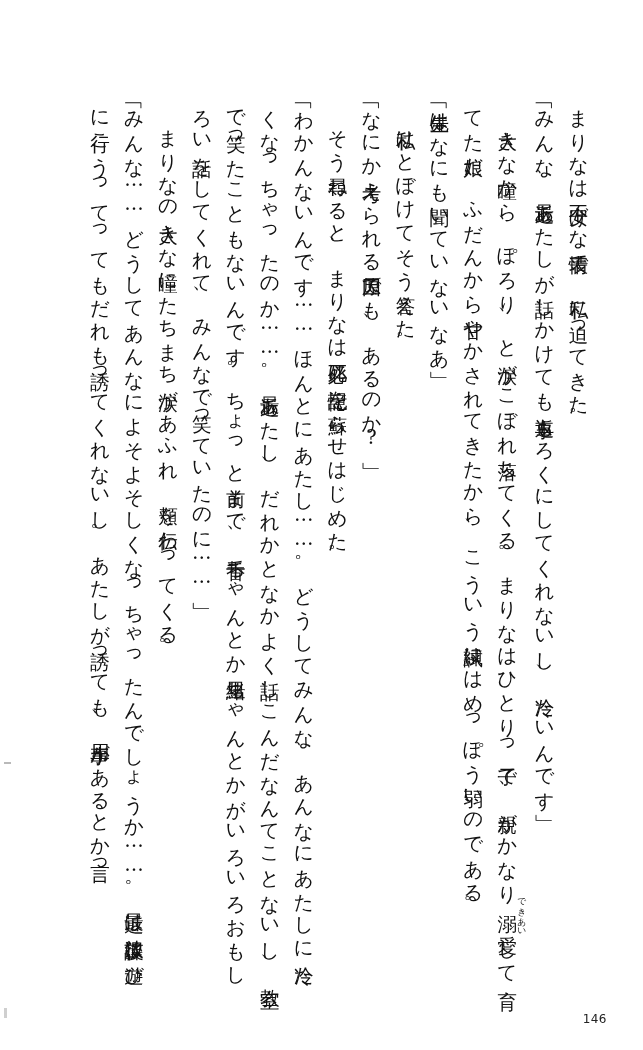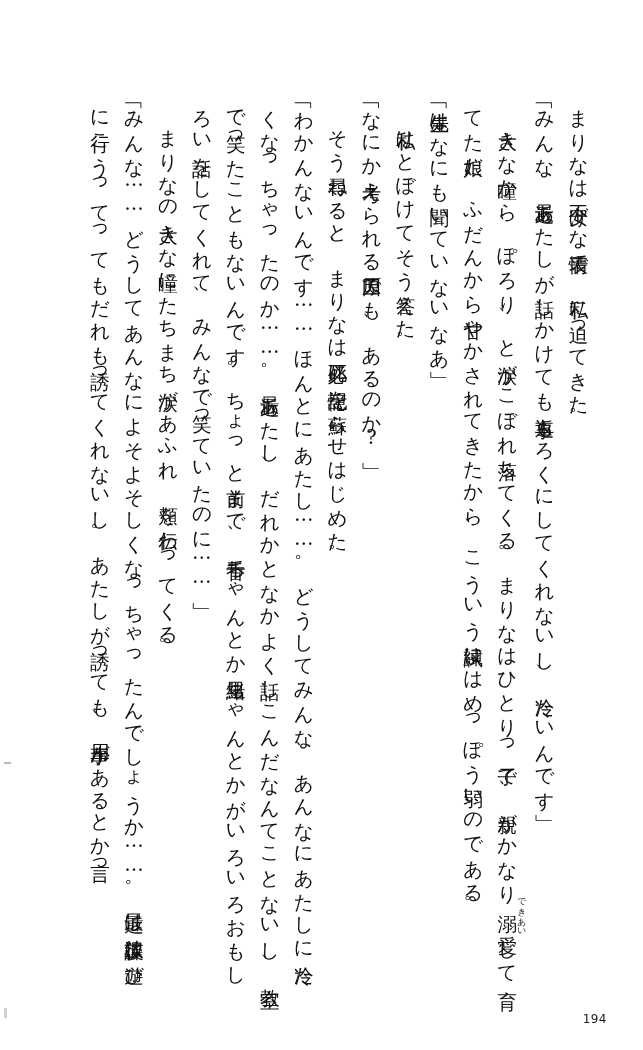--- a/index.html
+++ b/index.html
@@ -105,18 +105,18 @@
     <p>そう尋ねると、まりなは必死に記憶を蘇らせはじめた。</p>
 
     <p class="dialog">「わかんないんです……ほんとにあたし……。どうしてみんな、あんなにあたしに冷たくなっちゃったのか……。最近あたし、だれかとなかよく話しこんだなんてことないし、教室で笑ったこともないんです。ちょっと前まで、千香ちゃんとか里緒ちゃんとかがいろいろおもしろい話をしてくれて、みんなで笑っていたのに……」</p>
 
     <p>まりなの大きな瞳にたちまち涙があふれ、頬を伝わってくる。</p>
 
     <p class="dialog">「みんな……どうしてあんなによそよそしくなっちゃったんでしょうか……。最近は放課後に遊びに行こうってってもだれも誘ってくれないし。あたしが誘っても、用事があるとか言っ</p>
 
   </div>
 
-  <div id="page-number">194</div>
+  <div id="page-number">146</div>
 
   <div class="edge-mark m1"></div>
   <div class="edge-mark m2"></div>
 
 </div>
 
 </body></html>

